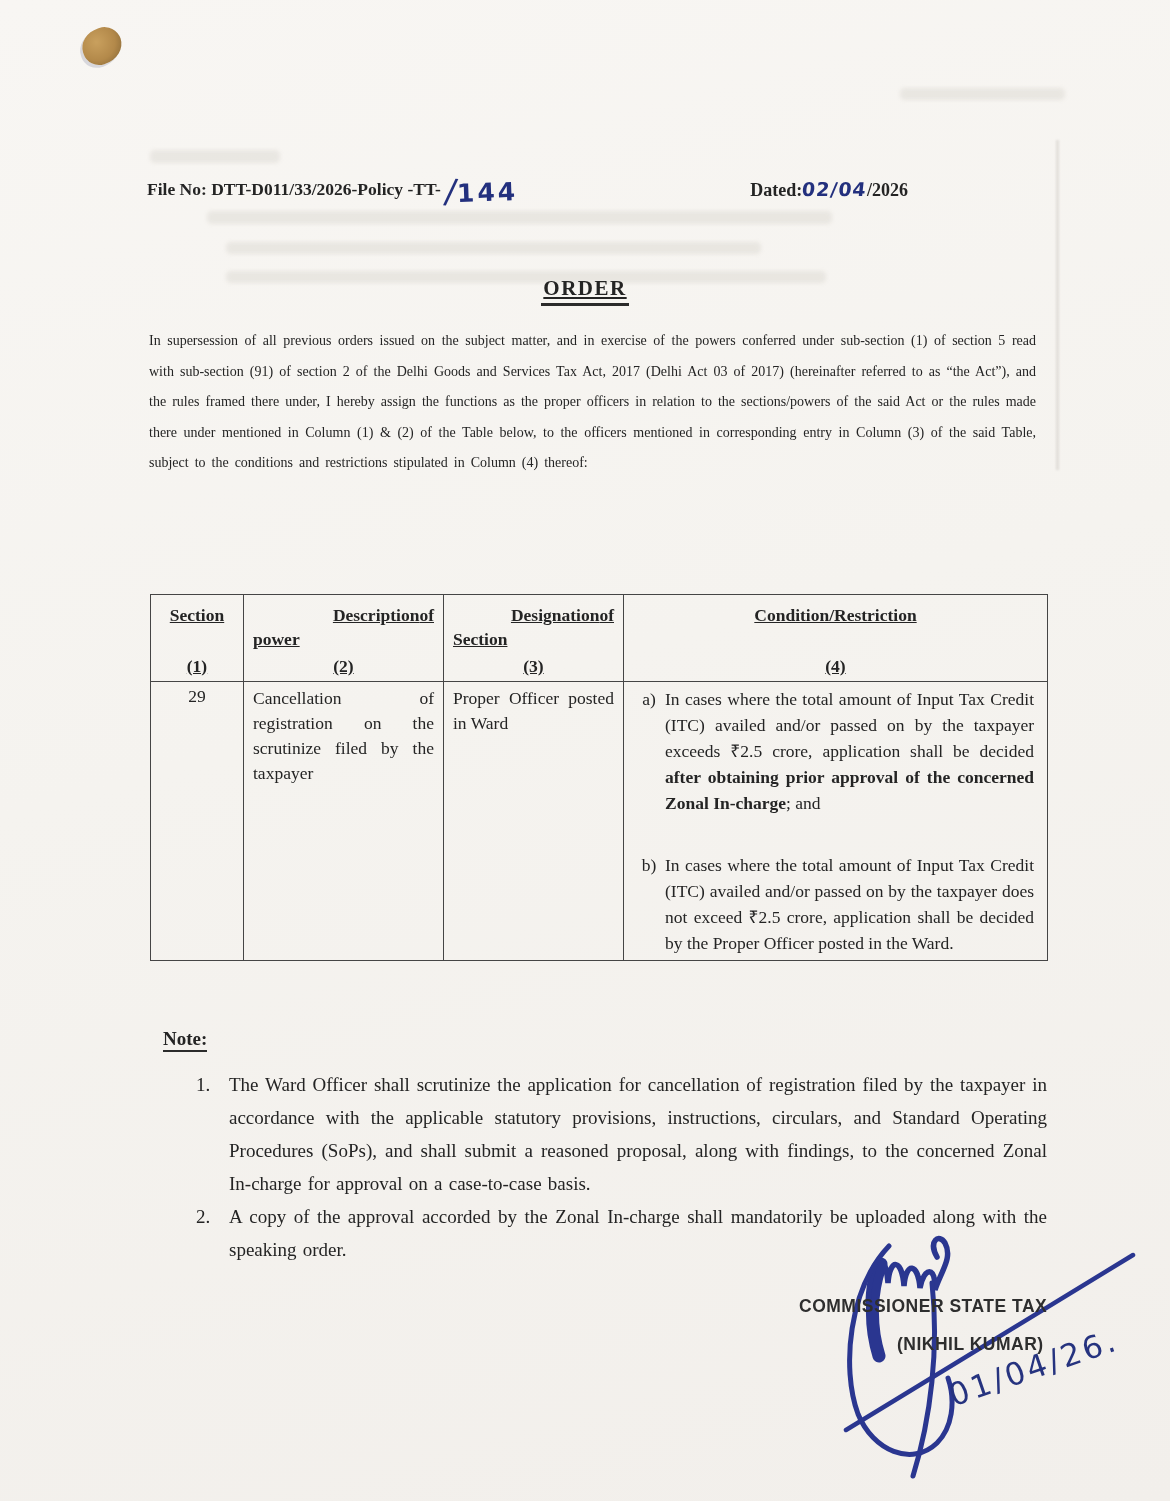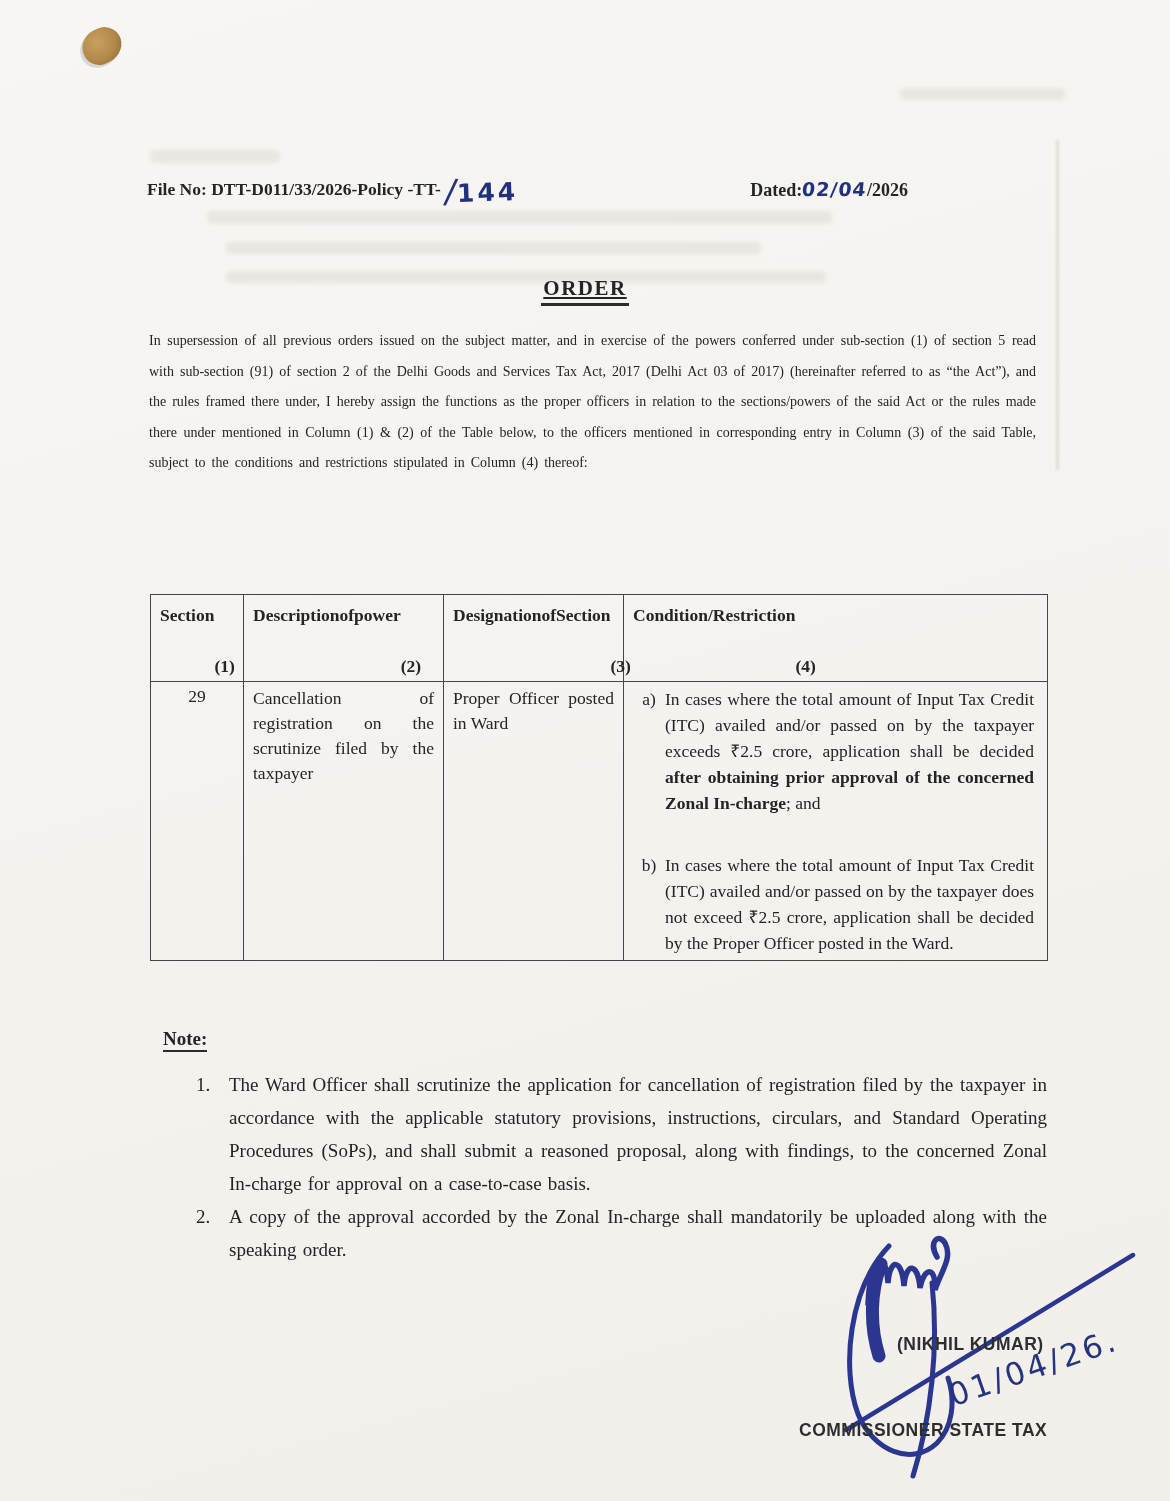--- a/index.html
+++ b/index.html
@@ -38,21 +38,21 @@
   
   .order-title{position:absolute;left:0;right:0;top:276px;text-align:center;}
   .order-title span{display:inline-block;font-size:21px;font-weight:bold;letter-spacing:1.5px;border-bottom:3px solid #2b2b2b;padding:0 2px 2px;text-decoration:underline;}
   
   .body-par{position:absolute;left:145px;top:322px;width:887px;font-size:14px;line-height:30.5px;text-align:justify;word-spacing:2.5px;margin:4px;}
   
   .grid{position:absolute;left:150px;top:594px;width:897px;border-collapse:collapse;table-layout:fixed;}
   .grid th,.grid td{border:1.5px solid #454545;vertical-align:top;padding:4px 9px;font-size:17.5px;}
   .grid col.c1{width:93px;} .grid col.c2{width:200px;} .grid col.c3{width:180px;} .grid col.c4{width:424px;}
   .grid th{font-weight:bold;height:74px;padding-top:8px;}
-  .th-flex{display:flex;flex-direction:row;height:100%;}
+  .th-flex{display:flex;flex-direction:column;height:100%;text-decoration:underline;}
   .th-line{display:flex;justify-content:flex-end;line-height:24px;}
   .th-line2{text-align:left;line-height:24px;}
   .th-title-center{text-align:center;line-height:24px;}
   .th-num{margin-top:auto;text-align:center;line-height:22px;font-weight:bold;}
   .cell-sec{text-align:center;padding-top:8px;}
   .cell-just{text-align:justify;line-height:25px;padding-top:8px;}
   .cell-cond{padding:8px 6px 8px 4px;}
   .cond-item{display:flex;line-height:26px;}
   .cond-item + .cond-item{margin-top:36px;}
   .cond-label{flex:0 0 32px;text-align:center;}
@@ -60,21 +60,21 @@
   
   .note-h{position:absolute;left:163px;top:1028px;font-size:19px;font-weight:bold;}
   .note-h span{border-bottom:2.5px solid #2b2b2b;padding-bottom:1px;}
   .note-list{position:absolute;left:196px;top:1068px;width:851px;}
   .note-item{display:flex;font-size:19px;line-height:33px;}
   .note-num{flex:0 0 33px;}
   .note-text{flex:1;text-align:justify;word-spacing:1.5px;}
   
   .sig-svg{position:absolute;left:840px;top:1228px;width:300px;height:258px;overflow:visible;}
   .sig-name{position:absolute;left:897px;top:1334px;font-family:"Liberation Sans",sans-serif;font-weight:bold;font-size:17.5px;letter-spacing:.5px;color:#2e2e2e;white-space:nowrap;}
-  .sig-desig{position:absolute;left:799px;top:1420px;font-family:"Liberation Sans",sans-serif;font-weight:bold;font-size:17.5px;letter-spacing:.5px;color:#2e2e2e;white-space:nowrap;}
+  .sig-desig{position:absolute;left:799px;top:1296px;font-family:"Liberation Sans",sans-serif;font-weight:bold;font-size:17.5px;letter-spacing:.5px;color:#2e2e2e;white-space:nowrap;}
   .sig-date{position:absolute;left:950px;top:1378px;color:#26337f;font-family:"DejaVu Sans",sans-serif;font-size:31px;font-weight:500;letter-spacing:3px;transform:rotate(-19deg);transform-origin:left center;white-space:nowrap;}
 </style>
 </head>
 <body>
 
 <div class="page">
 
   <div class="sticker"></div>
 
   <div class="ghost" style="left:900px;top:88px;width:165px;height:12px;"></div>

